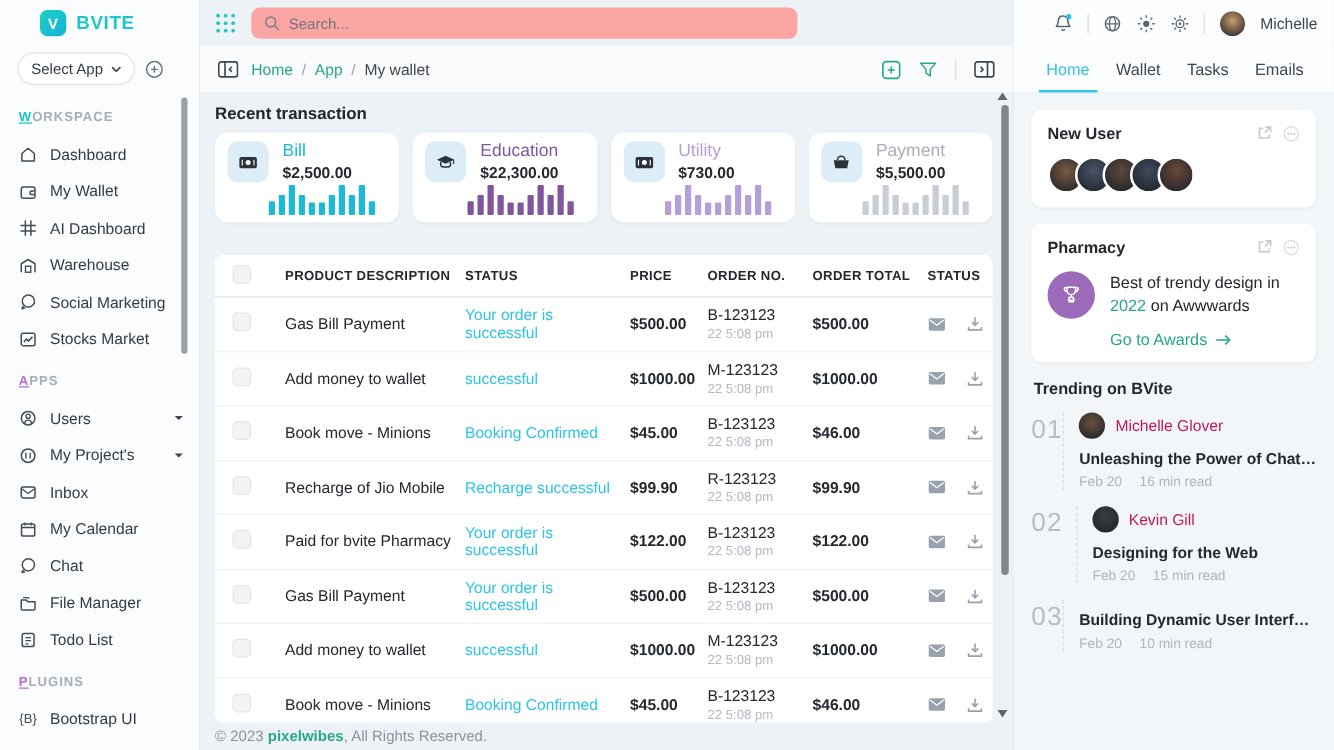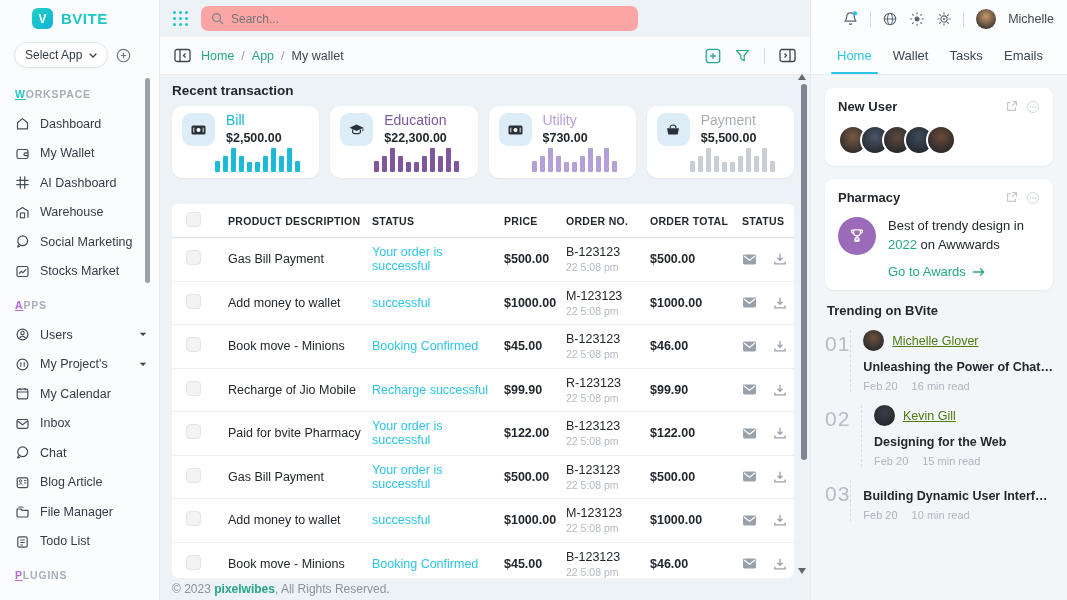--- a/index.html
+++ b/index.html
@@ -116,21 +116,21 @@
   .aww-text { font-size:13px; color:#23282e; line-height:1.45; }
   .aww-year { color:var(--teal); }
   .aww-link { margin-left:50px; margin-top:9px; font-size:13px; color:var(--teal);
     display:flex; align-items:center; gap:6px; cursor:pointer; }
   .trend-title { font-size:13px; font-weight:bold; color:#23282e; margin:6px 0 12px 2px; }
   .trend-item { display:flex; margin-bottom:13px; }
   .trend-rank { width:36px; font-size:21px; color:#b6bdc5; letter-spacing:1px; padding-top:2px; }
   .trend-body { flex:1; border-left:1px dashed #d8dde2; padding-left:12px; }
   .trend-author { display:flex; align-items:center; gap:8px; }
   .trend-avatar { width:21px; height:21px; border-radius:50%; }
-  .author-name { font-size:12.5px; color:#4d7c0f;text-decoration:underline; }
+  .author-name { font-size:12.5px; color:#be185d; }
   .post-title { font-size:12.5px; font-weight:bold; color:#23282e; margin-top:9px;
     white-space:nowrap; overflow:hidden; text-overflow:ellipsis; max-width:190px; }
   .trend-meta { font-size:11px; color:#aeb5bd; margin-top:6px; display:flex; gap:14px; }
 </style>
 </head>
 <body>
 
 <div class="app">
 
   <div class="sidebar">
@@ -216,46 +216,38 @@
             <circle cx="7.5" cy="7.5" r="5.4" stroke="#444c55" stroke-width="1.2" fill="none"></circle>
             <path d="M5.8 5.2v4.6M9.2 5.2v4.6" stroke="#444c55" stroke-width="1.1"></path>
           </svg>
         <span class="grow">My Project's</span>
         <svg width="8" height="5" viewBox="0 0 8 5">
             <path d="M.7.7 4 4 7.3.7" fill="#40474e"></path>
           </svg>
       </div>
       <div class="nav-item">
         <svg width="15" height="15" viewBox="0 0 15 15">
+            <rect x="2" y="3.5" width="11" height="8.8" rx="1.5" stroke="#444c55" stroke-width="1.2" fill="none"></rect>
+            <path d="M2.4 5 7.5 8.8 12.6 5" stroke="#444c55" stroke-width="1.1" fill="none"></path>
+          </svg>
+        <span>Inbox</span>
+      </div>
+      <div class="nav-item">
+        <svg width="15" height="15" viewBox="0 0 15 15">
             <rect x="2.2" y="3.2" width="10.6" height="9.6" rx="1.5" stroke="#444c55" stroke-width="1.2" fill="none"></rect>
             <path d="M2.2 6h10.6M5 1.9v2.4M10 1.9v2.4" stroke="#444c55" stroke-width="1.1"></path>
           </svg>
         <span>My Calendar</span>
       </div>
       <div class="nav-item">
         <svg width="15" height="15" viewBox="0 0 15 15">
-            <rect x="2" y="3.5" width="11" height="8.8" rx="1.5" stroke="#444c55" stroke-width="1.2" fill="none"></rect>
-            <path d="M2.4 5 7.5 8.8 12.6 5" stroke="#444c55" stroke-width="1.1" fill="none"></path>
-          </svg>
-        <span>Inbox</span>
-      </div>
-      <div class="nav-item">
-        <svg width="15" height="15" viewBox="0 0 15 15">
             <circle cx="7.7" cy="6.8" r="4.9" stroke="#444c55" stroke-width="1.2" fill="none"></circle>
             <path d="M3.6 10.6 2.6 13l2.5-.8" stroke="#444c55" stroke-width="1.2" fill="none" stroke-linejoin="round"></path>
           </svg>
         <span>Chat</span>
-      </div>
-      <div class="nav-item">
-        <svg width="15" height="15" viewBox="0 0 15 15">
-            <rect x="2.2" y="2.8" width="10.6" height="9.8" rx="1.5" stroke="#444c55" stroke-width="1.2" fill="none"></rect>
-            <circle cx="5.6" cy="6" r="1.2" stroke="#444c55" stroke-width="1" fill="none"></circle>
-            <path d="M4 9.8c.4-1 .9-1.5 1.6-1.5s1.2.5 1.6 1.5M9 5.6h2.3M9 8h2.3" stroke="#444c55" stroke-width="1" fill="none"></path>
-          </svg>
-        <span>Blog Article</span>
       </div>
       <div class="nav-item">
         <svg width="15" height="15" viewBox="0 0 15 15">
             <path d="M2 5h4l1.2 1.3H13v5.4a1.3 1.3 0 0 1-1.3 1.3H3.3A1.3 1.3 0 0 1 2 11.7z" stroke="#444c55" stroke-width="1.2" fill="none" stroke-linejoin="round"></path>
             <path d="M3.4 3h4l1 1" stroke="#444c55" stroke-width="1" fill="none"></path>
           </svg>
         <span>File Manager</span>
       </div>
       <div class="nav-item">
         <svg width="15" height="15" viewBox="0 0 15 15">

